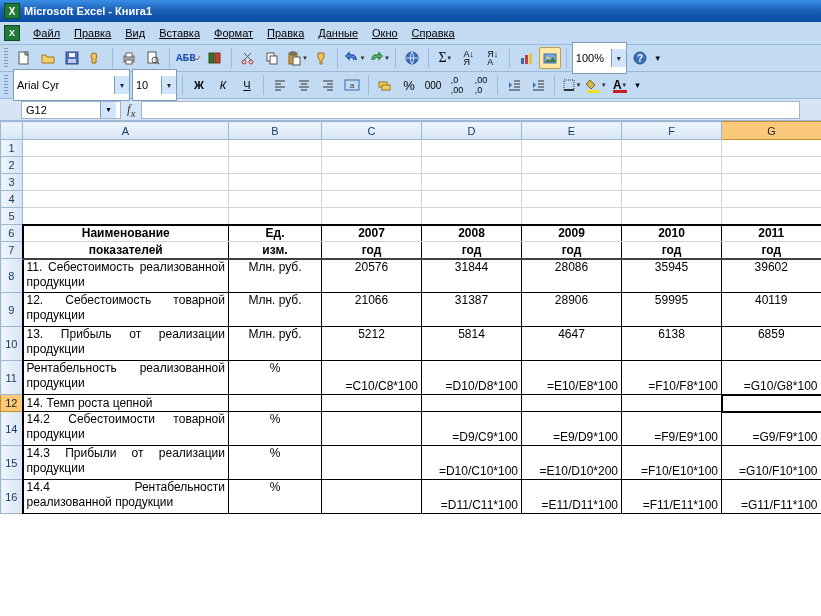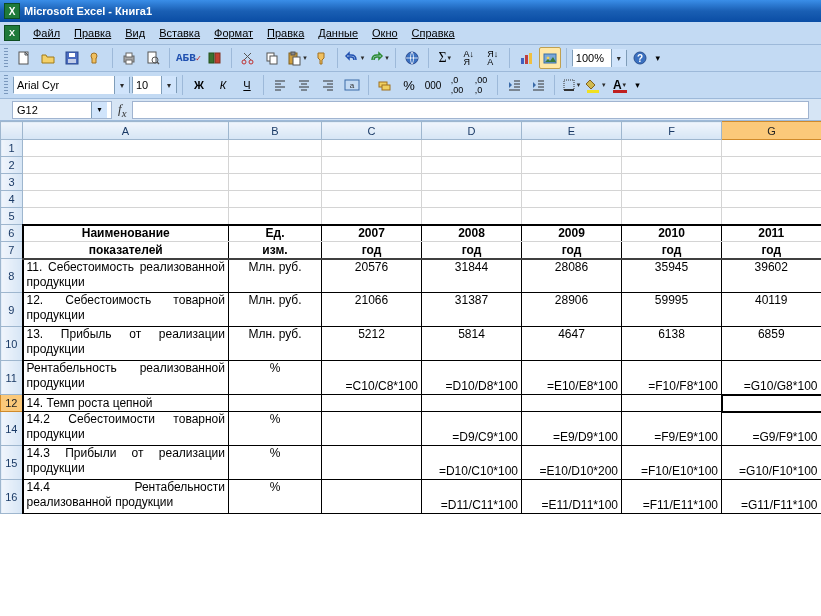--- a/index.html
+++ b/index.html
@@ -64,28 +64,28 @@
     display:inline-flex;align-items:center;justify-content:center;
     border-radius:2px;
     font-size:11px;
     position:relative;
   }
   .tbtn svg { display:block; }
   .tbtn .caret { font-size:7px;margin-left:1px;color:#2a2a2a; }
   .sep { width:1px;height:20px;background:#9db9d9;margin:0 3px; }
 
   .combo {
-    height:16px;border:1px solid #7f9db9;background:#fff;display:inline-flex;align-items:center;
+    height:32px;border:1px solid #7f9db9;background:#fff;display:inline-flex;align-items:center;
   }
   .combo input { border:0;outline:0;height:18px;font-size:11px;padding:0 3px;font-family:inherit; }
   .combo .cbtn { width:15px;height:18px;background:#d0e4fb;border-left:1px solid #7f9db9;display:flex;align-items:center;justify-content:center;font-size:8px;color:#2a2a2a;}
 
   
   .formulabar {
-    height:22px;background:#d6e5f5;border-bottom:1px solid #9db9d9;display:flex;align-items:center;padding:0 12px;gap:6px;
+    height:22px;background:#d6e5f5;border-bottom:1px solid #9db9d9;display:flex;align-items:center;padding:0 21px;gap:6px;
   }
   .namebox { width:100px;height:18px;border:1px solid #a0b4d0;background:#fff;display:flex;align-items:center;}
   .namebox input{border:0;outline:0;height:16px;font-size:11px;padding:0 4px;width:78px;font-family:inherit;}
   .namebox .cbtn{width:16px;height:16px;background:#d0e4fb;border-left:1px solid #7f9db9;display:flex;align-items:center;justify-content:center;font-size:8px;}
   .fx { font-style:italic; font-family:"Times New Roman",serif; font-size:13px; color:#333;}
   .formulainput{flex:1;height:18px;border:1px solid #a0b4d0;background:#fff;}
   .formulainput input{border:0;outline:0;width:100%;height:16px;font-size:11px;padding:0 4px;font-family:inherit;}
 
   
   .grid { position:relative; }

